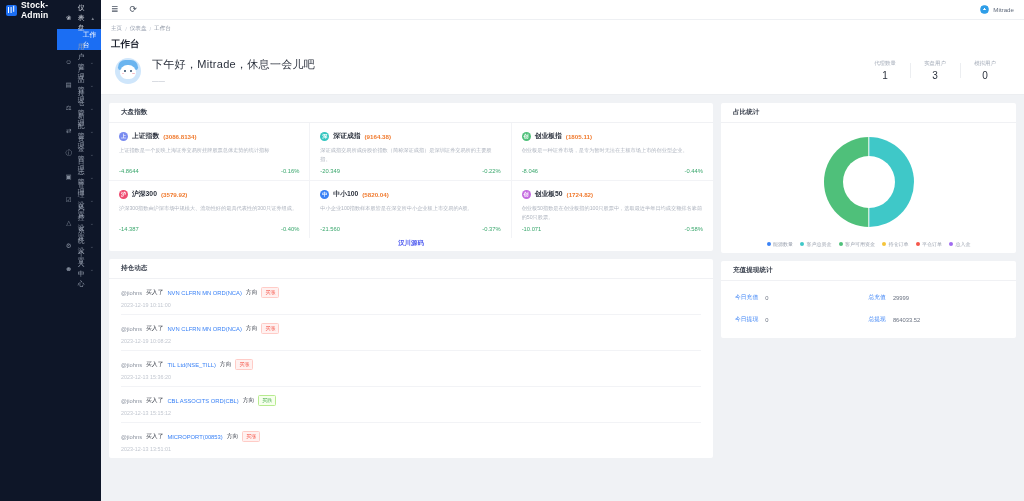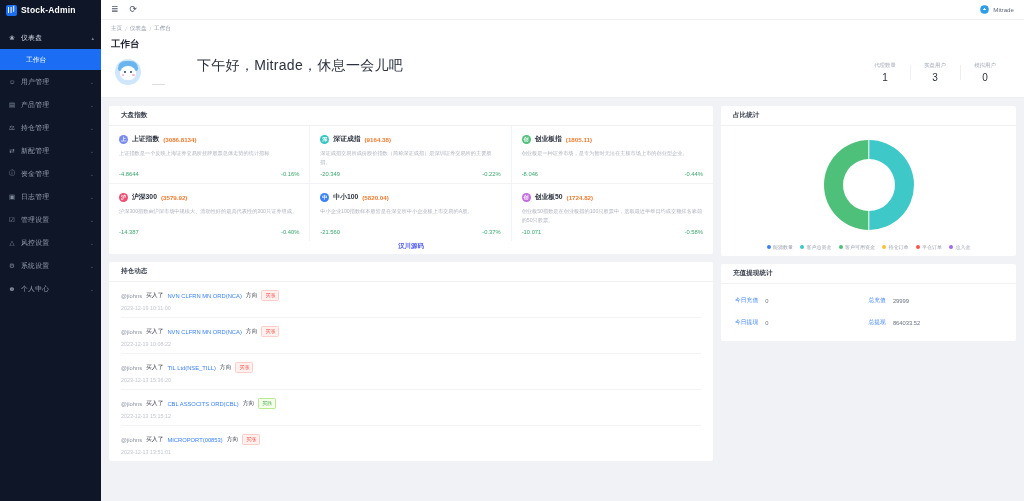--- a/index.html
+++ b/index.html
@@ -8,21 +8,21 @@
     font-family: "Liberation Sans", "DejaVu Sans", sans-serif;
     background: #f0f2f5;
     overflow: hidden;
   }
   .app { display: flex; width: 1024px; height: 501px; }
 
   
   .sidebar {
     width: 101px; min-width: 101px; height: 501px;
     background: #0e1628; color: #a9b0bd;
-    display: flex; flex-direction: column;
+    display: flex; flex-direction: row;
   }
   .logo-row {
     height: 20px; display: flex; align-items: center; gap: 4px;
     padding: 0 6px; background: #0e1628;
   }
   .logo-mark {
     width: 11px; height: 11px; border-radius: 2px;
     background: #1b6ef3; position: relative; flex: 0 0 auto;
   }
   .logo-mark:before {
@@ -92,21 +92,21 @@
   .avatar-lg .eye {
     position: absolute; top: 12px; width: 2px; height: 2.4px;
     background: #33526e; border-radius: 50%;
   }
   .avatar-lg .eye.l { left: 9px; } .avatar-lg .eye.r { left: 15px; }
   .avatar-lg .blush {
     position: absolute; top: 15px; width: 2.6px; height: 1.6px;
     background: #f6b9c4; border-radius: 50%;
   }
   .avatar-lg .blush.l { left: 6.5px; } .avatar-lg .blush.r { left: 17px; }
-  .greet-title { font-size: 14px; color: #2b313d; letter-spacing: .3px; margin-left: 45px; }
+  .greet-title { font-size: 11px; color: #2b313d; letter-spacing: .3px; }
   .greet-sub { font-size: 6.4px; color: #b7bdc8; margin-top: 5px; }
 
   .wel-stats { display: flex; align-items: center; }
   .stat { width: 50px; text-align: center; position: relative; }
   .stat + .stat:before {
     content: ""; position: absolute; left: 0; top: 3px; bottom: 3px;
     width: 1px; background: #eceef1;
   }
   .stat-label { font-size: 5.4px; color: #a2aab7; }
   .stat-value { font-size: 10px; color: #2b313d; margin-top: 3px; }

